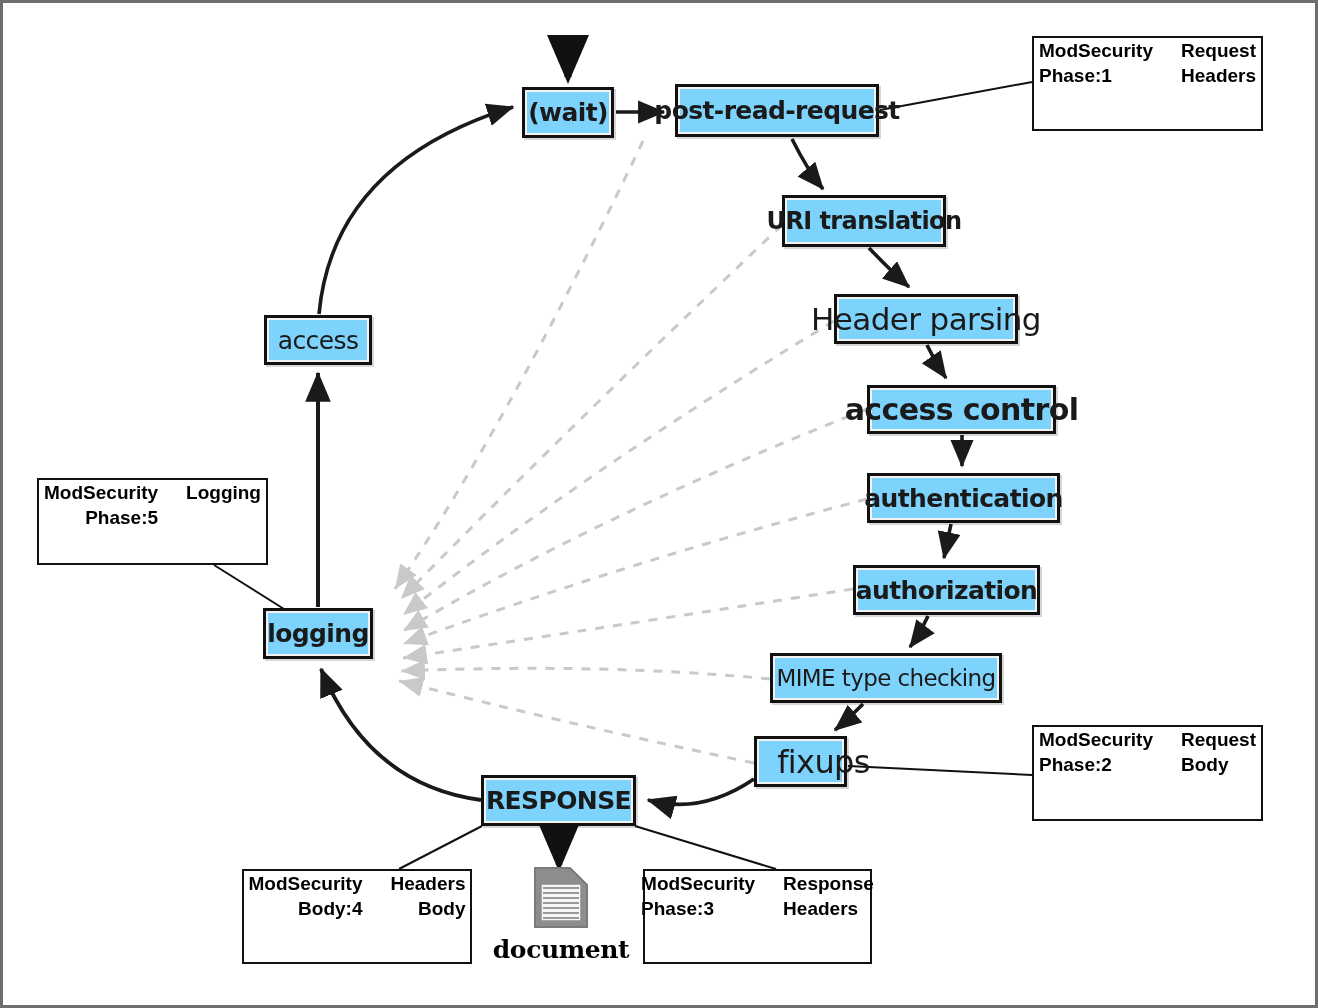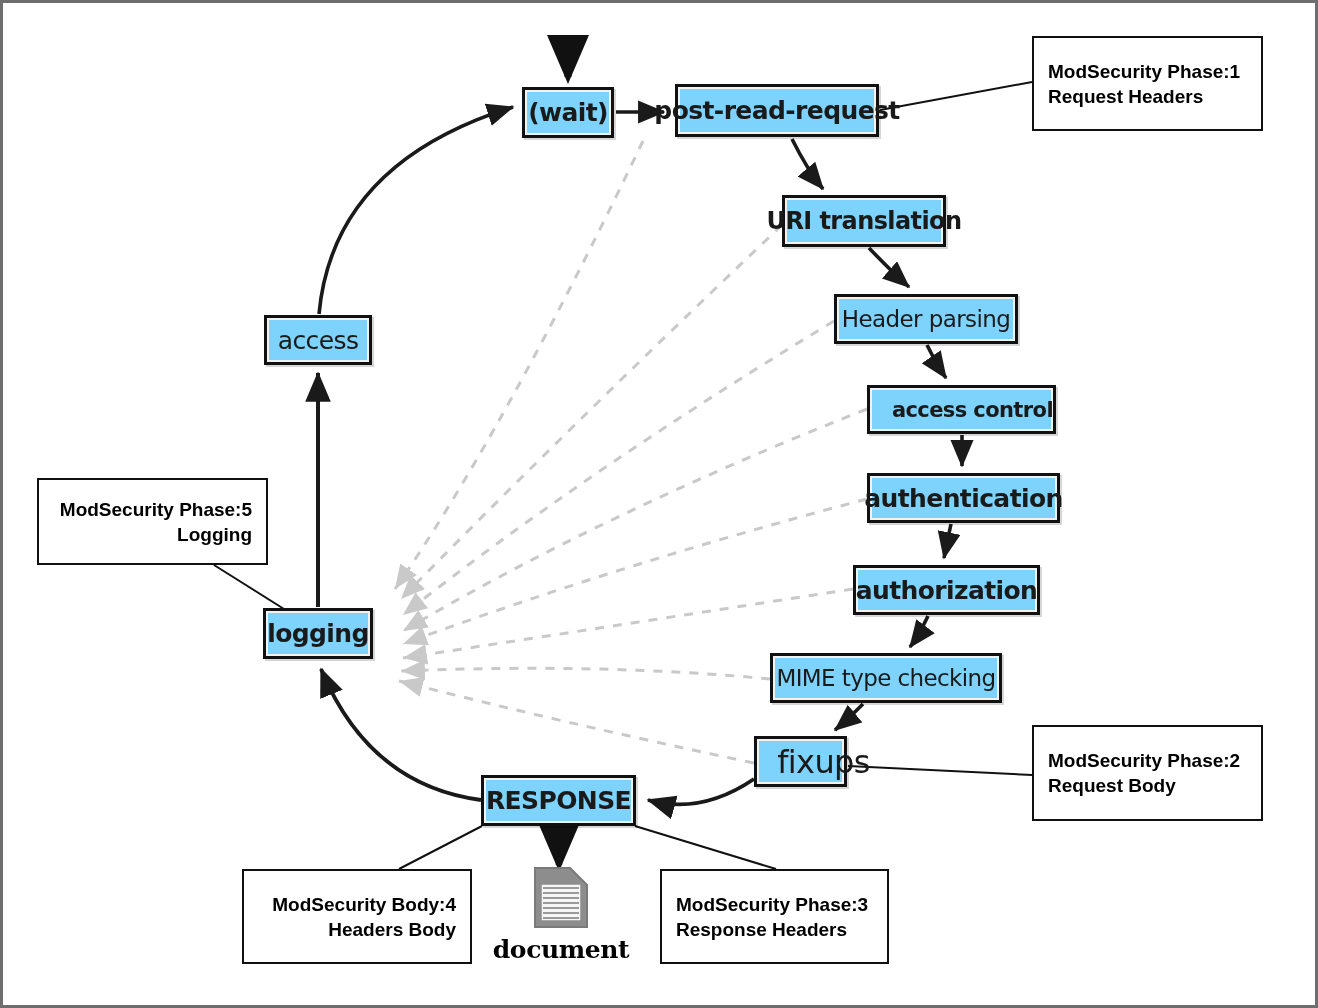--- a/index.html
+++ b/index.html
@@ -41,21 +41,21 @@
     position:absolute;
     box-sizing:border-box;
     background:#ffffff;
     border:2px solid #111;
     font-family:"Liberation Sans",sans-serif;
     font-weight:bold;
     font-size:19px;
     line-height:25px;
     color:#000;
     display:flex;
-    flex-direction:column;
+    flex-direction:row;
     justify-content:center;
     z-index:5;
   }
   .callout .ln{display:block;padding:0 14px;}
   .callout.right-align .ln{text-align:right;}
   .callout.left-align .ln{text-align:left;}
 
   
   .doc-wrap{
     position:absolute;
@@ -169,25 +169,25 @@
   </div>
 
   <div class="node inner" style="left:672px;top:81px;width:204px;height:53px;font-size:25px;">
     <span>post-read-request</span>
   </div>
 
   <div class="node inner" style="left:779px;top:192px;width:164px;height:52px;font-size:24px;">
     <span>URI translation</span>
   </div>
 
-  <div class="node inner thin" style="left:831px;top:291px;width:184px;height:50px;font-size:23px;">
+  <div class="node inner thin" style="left:831px;top:291px;width:184px;height:50px;font-size:31px;">
     <span>Header parsing</span>
   </div>
 
-  <div class="node inner" style="left:864px;top:382px;width:189px;height:49px;font-size:21px;justify-content:flex-end;">
+  <div class="node inner" style="left:864px;top:382px;width:189px;height:49px;font-size:30px;">
     <span>access control</span>
   </div>
 
   <div class="node inner" style="left:864px;top:470px;width:193px;height:50px;font-size:25px;">
     <span>authentication</span>
   </div>
 
   <div class="node inner" style="left:850px;top:562px;width:187px;height:50px;font-size:25px;">
     <span>authorization</span>
   </div>
@@ -225,21 +225,21 @@
   <div class="callout left-align" style="left:1029px;top:722px;width:231px;height:96px;">
     <span class="ln">ModSecurity Phase:2</span>
     <span class="ln">Request Body</span>
   </div>
 
   <div class="callout right-align" style="left:239px;top:866px;width:230px;height:95px;">
     <span class="ln">ModSecurity Body:4</span>
     <span class="ln">Headers Body</span>
   </div>
 
-  <div class="callout left-align" style="left:657px;top:866px;width:229px;height:95px;">
+  <div class="callout left-align" style="left:640px;top:866px;width:229px;height:95px;">
     <span class="ln">ModSecurity Phase:3</span>
     <span class="ln">Response Headers</span>
   </div>
 
   <div class="doc-wrap" style="left:500px;top:862px;width:116px;">
     <svg width="62" height="66" viewBox="0 0 62 66">
       <path d="M5,3 L40,3 L57,20 L57,62 L5,62 Z" fill="#8d8d8d" stroke="#7a7a7a" stroke-width="2"></path>
       <rect x="11" y="19" width="40" height="37" fill="#f6f6f6" stroke="#8d8d8d" stroke-width="1.5"></rect>
       <g stroke="#9a9a9a" stroke-width="2">
         <line x1="13" y1="23" x2="49" y2="23"></line>

